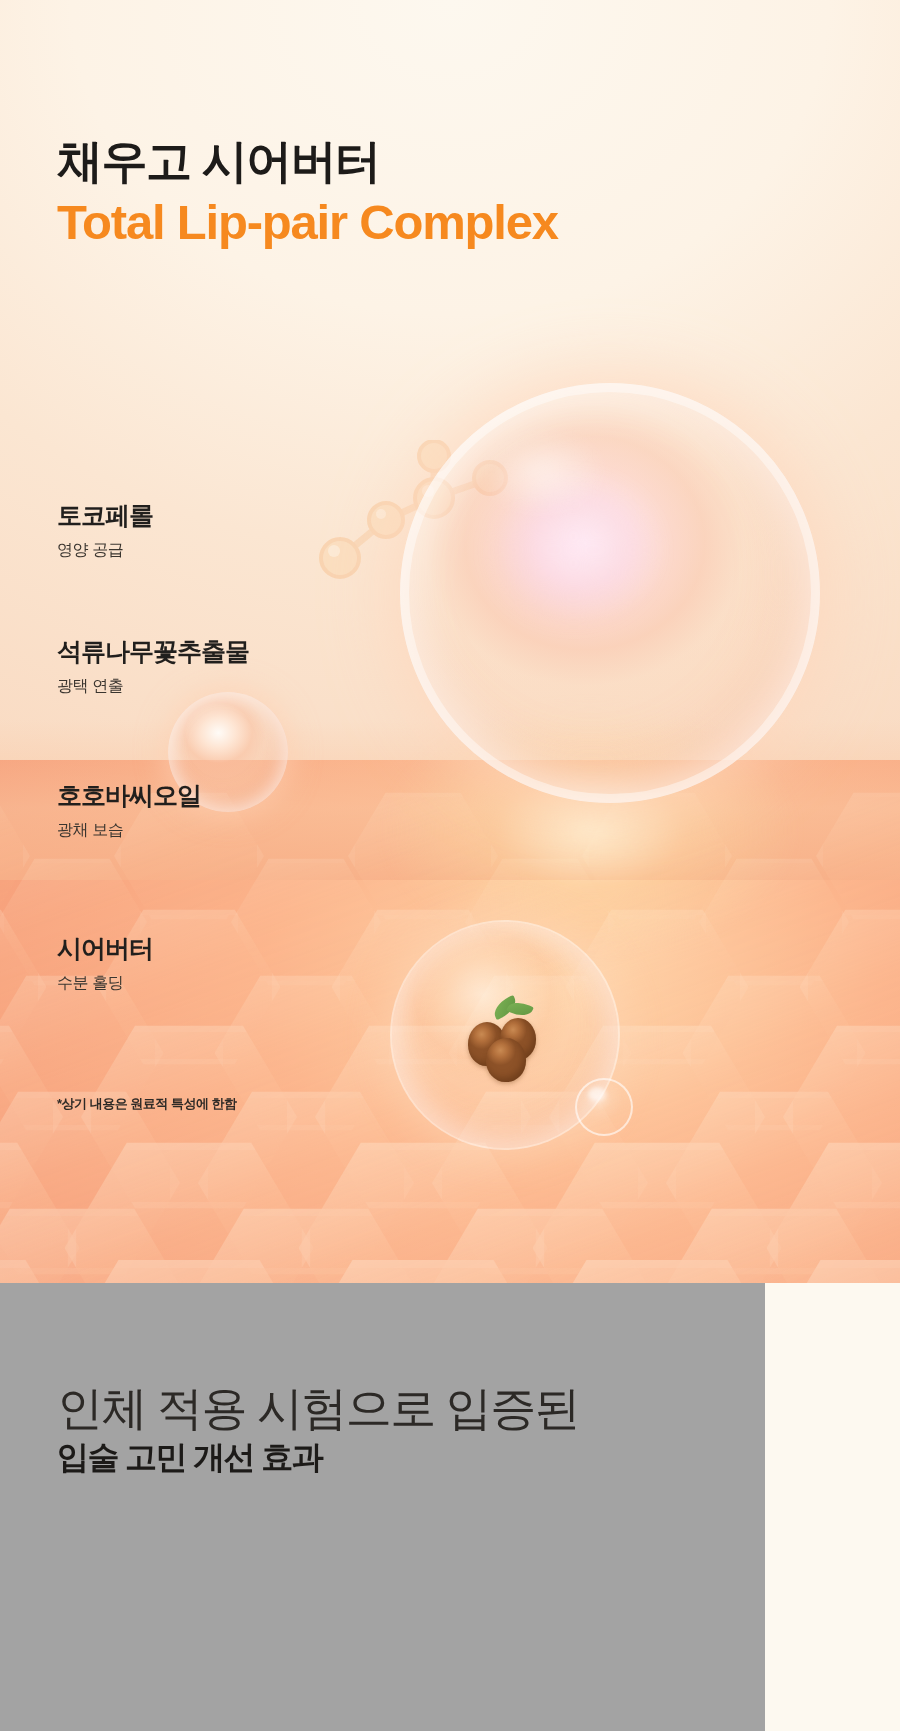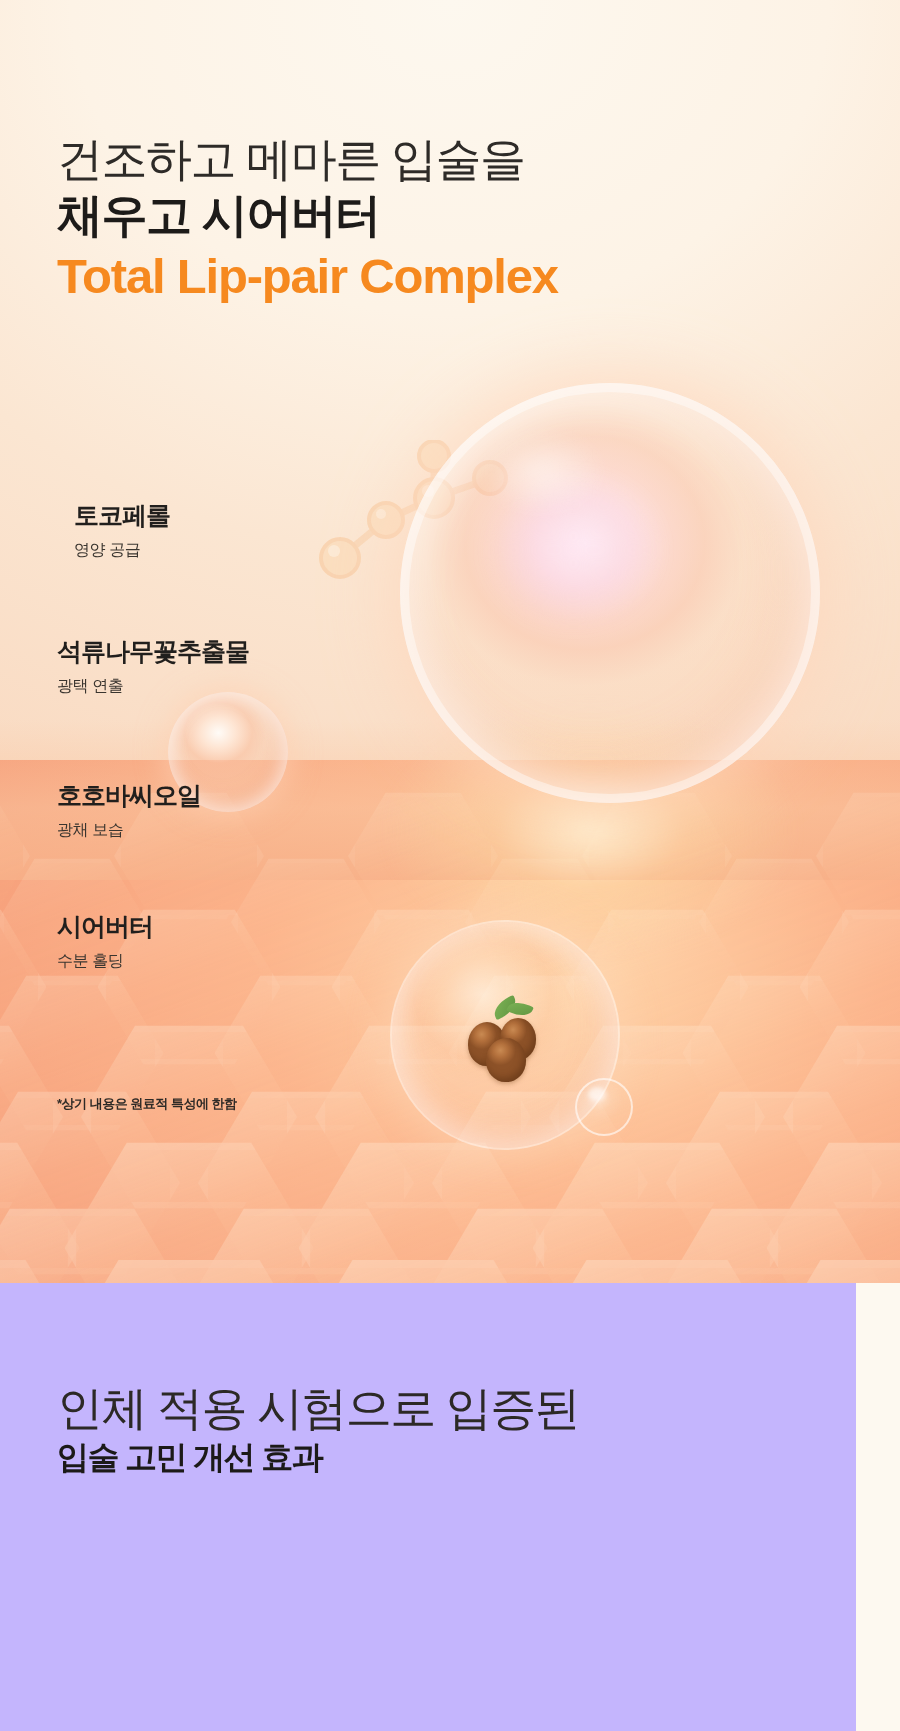--- a/index.html
+++ b/index.html
@@ -281,23 +281,23 @@
     letter-spacing: -.5px;
     color: #2e2a26;
     white-space: nowrap;
   }
 
   
   .bottom {
     position: absolute;
     left: 0;
     top: 1283px;
-    width: 856px;
+    width: 765px;
     height: 448px;
-    background: #c4b5fd;
+    background: #a3a3a3;
   }
   .bottom-title {
     position: absolute;
     left: 57px;
     top: 97px;
     width: 760px;
   }
   .bottom-line-1 {
     font-size: 46px;
     font-weight: 400;
@@ -408,39 +408,38 @@
       <div class="leaf" style="left:56px; top:2px;  width:24px; height:14px; transform:rotate(24deg);"></div>
       <div class="nut" style="left:16px; top:22px; width:38px; height:44px;"></div>
       <div class="nut" style="left:48px; top:18px; width:36px; height:42px;"></div>
       <div class="nut" style="left:34px; top:38px; width:40px; height:44px;"></div>
     </div>
 
     <div class="bubble-tiny"></div>
     <div class="bubble-tiny-hl"></div>
 
     <div class="hero-title">
-      <div class="title-line-1">건조하고 메마른 입술을</div>
       <div class="title-line-2">채우고 시어버터</div>
       <div class="title-line-3">Total Lip-pair Complex</div>
     </div>
 
     <div class="ingredients">
-      <div class="ing" style="top:0px;margin-left:17px;">
+      <div class="ing" style="top:0px;">
         <div class="ing-name">토코페롤</div>
         <div class="ing-desc">영양 공급</div>
       </div>
       <div class="ing" style="top:136px;">
         <div class="ing-name">석류나무꽃추출물</div>
         <div class="ing-desc">광택 연출</div>
       </div>
       <div class="ing" style="top:280px;">
         <div class="ing-name">호호바씨오일</div>
         <div class="ing-desc">광채 보습</div>
       </div>
-      <div class="ing" style="top:411px;">
+      <div class="ing" style="top:433px;">
         <div class="ing-name">시어버터</div>
         <div class="ing-desc">수분 홀딩</div>
       </div>
     </div>
 
     <div class="footnote">*상기 내용은 원료적 특성에 한함</div>
   </section>
 
   <section class="bottom">
     <div class="bottom-title">

